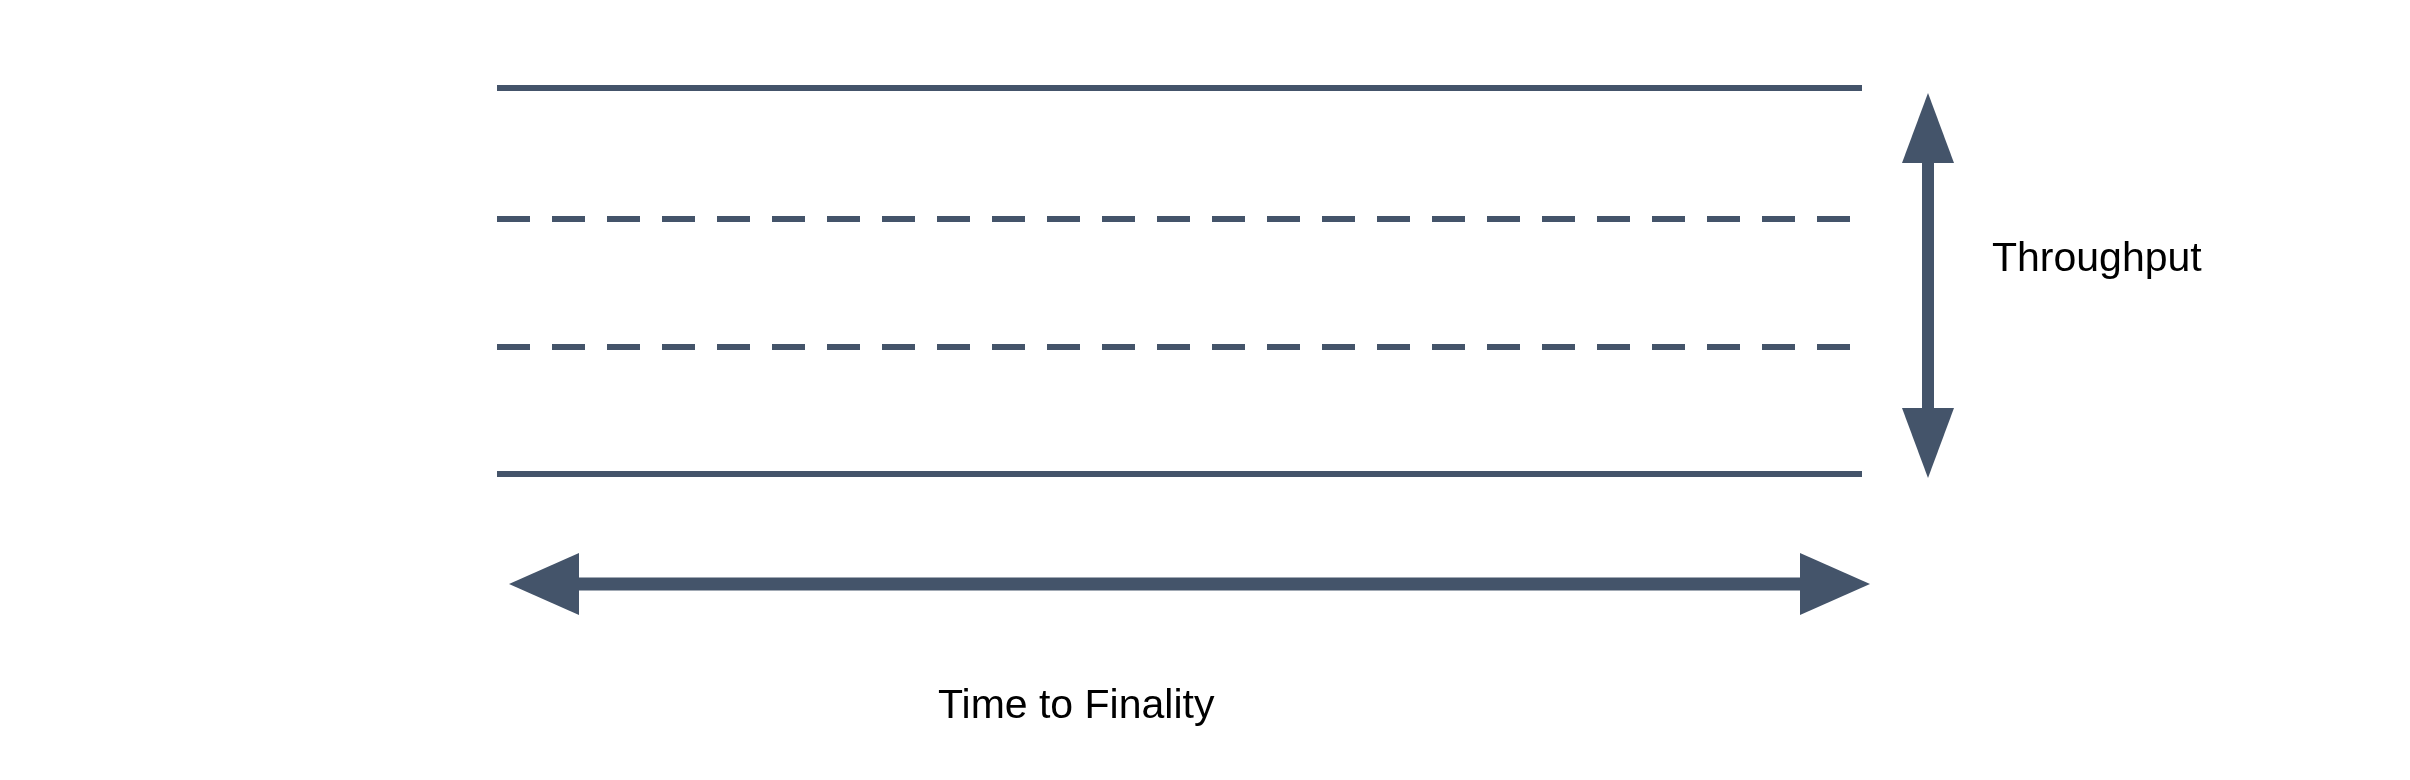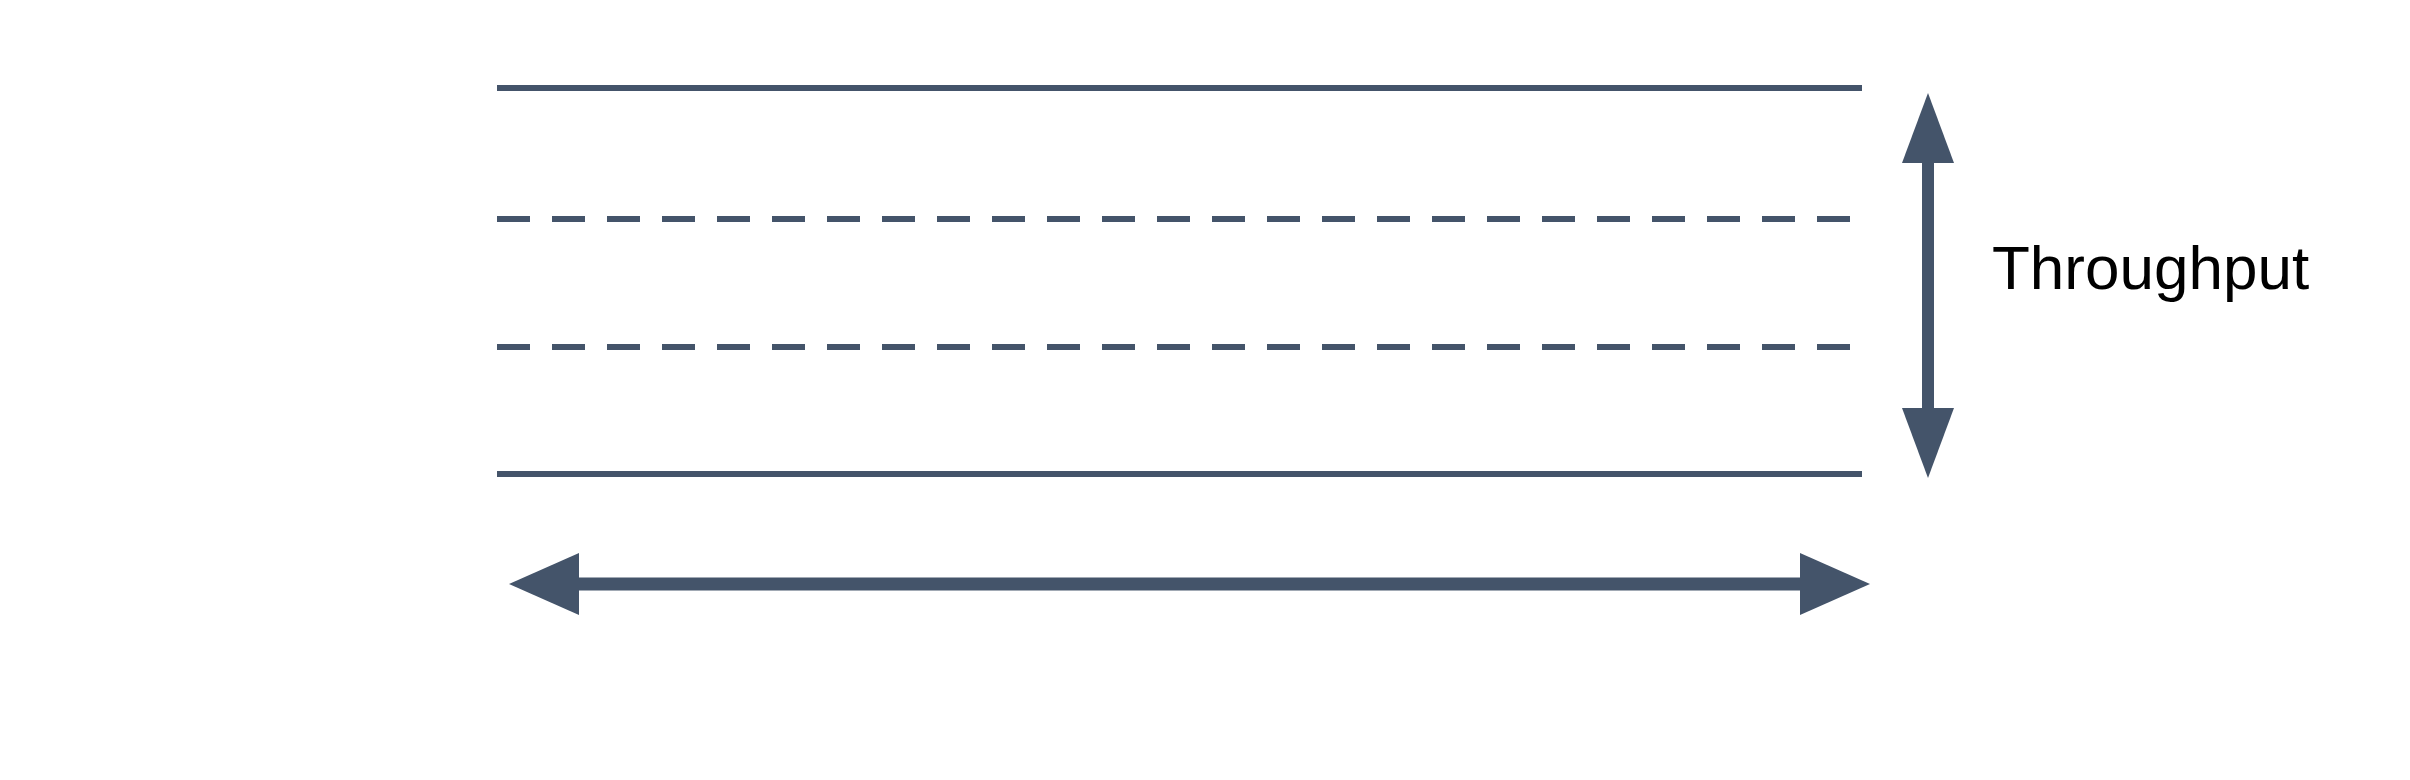--- a/index.html
+++ b/index.html
@@ -23,21 +23,21 @@
     left: 0;
     top: 0;
     width: 2410px;
     height: 780px;
     display: block;
   }
   .label {
     position: absolute;
     color: #000000;
     font-family: "Liberation Sans", sans-serif;
-    font-size: 62px;
+    font-size: 41px;
     font-weight: 400;
     line-height: 1;
     white-space: nowrap;
     letter-spacing: 0px;
   }
   #throughput-label {
     left: 1992px;
     top: 237px;
   }
   #time-to-finality-label {
@@ -73,14 +73,15 @@
       <rect x="579" y="577.5" width="1221" height="13" fill="#44546A"></rect>
 
       <polygon points="509,584 579,553 579,615" fill="#44546A"></polygon>
 
       <polygon points="1870,584 1800,553 1800,615" fill="#44546A"></polygon>
     </g>
   </svg>
 
   <div class="label" id="throughput-label" style="color: rgb(0, 0, 0);">Throughput</div>
 
+  <div class="label" id="time-to-finality-label" style="color: rgb(0, 0, 0);">Time to Finality</div>
 
 </div>
 
 </body></html>

